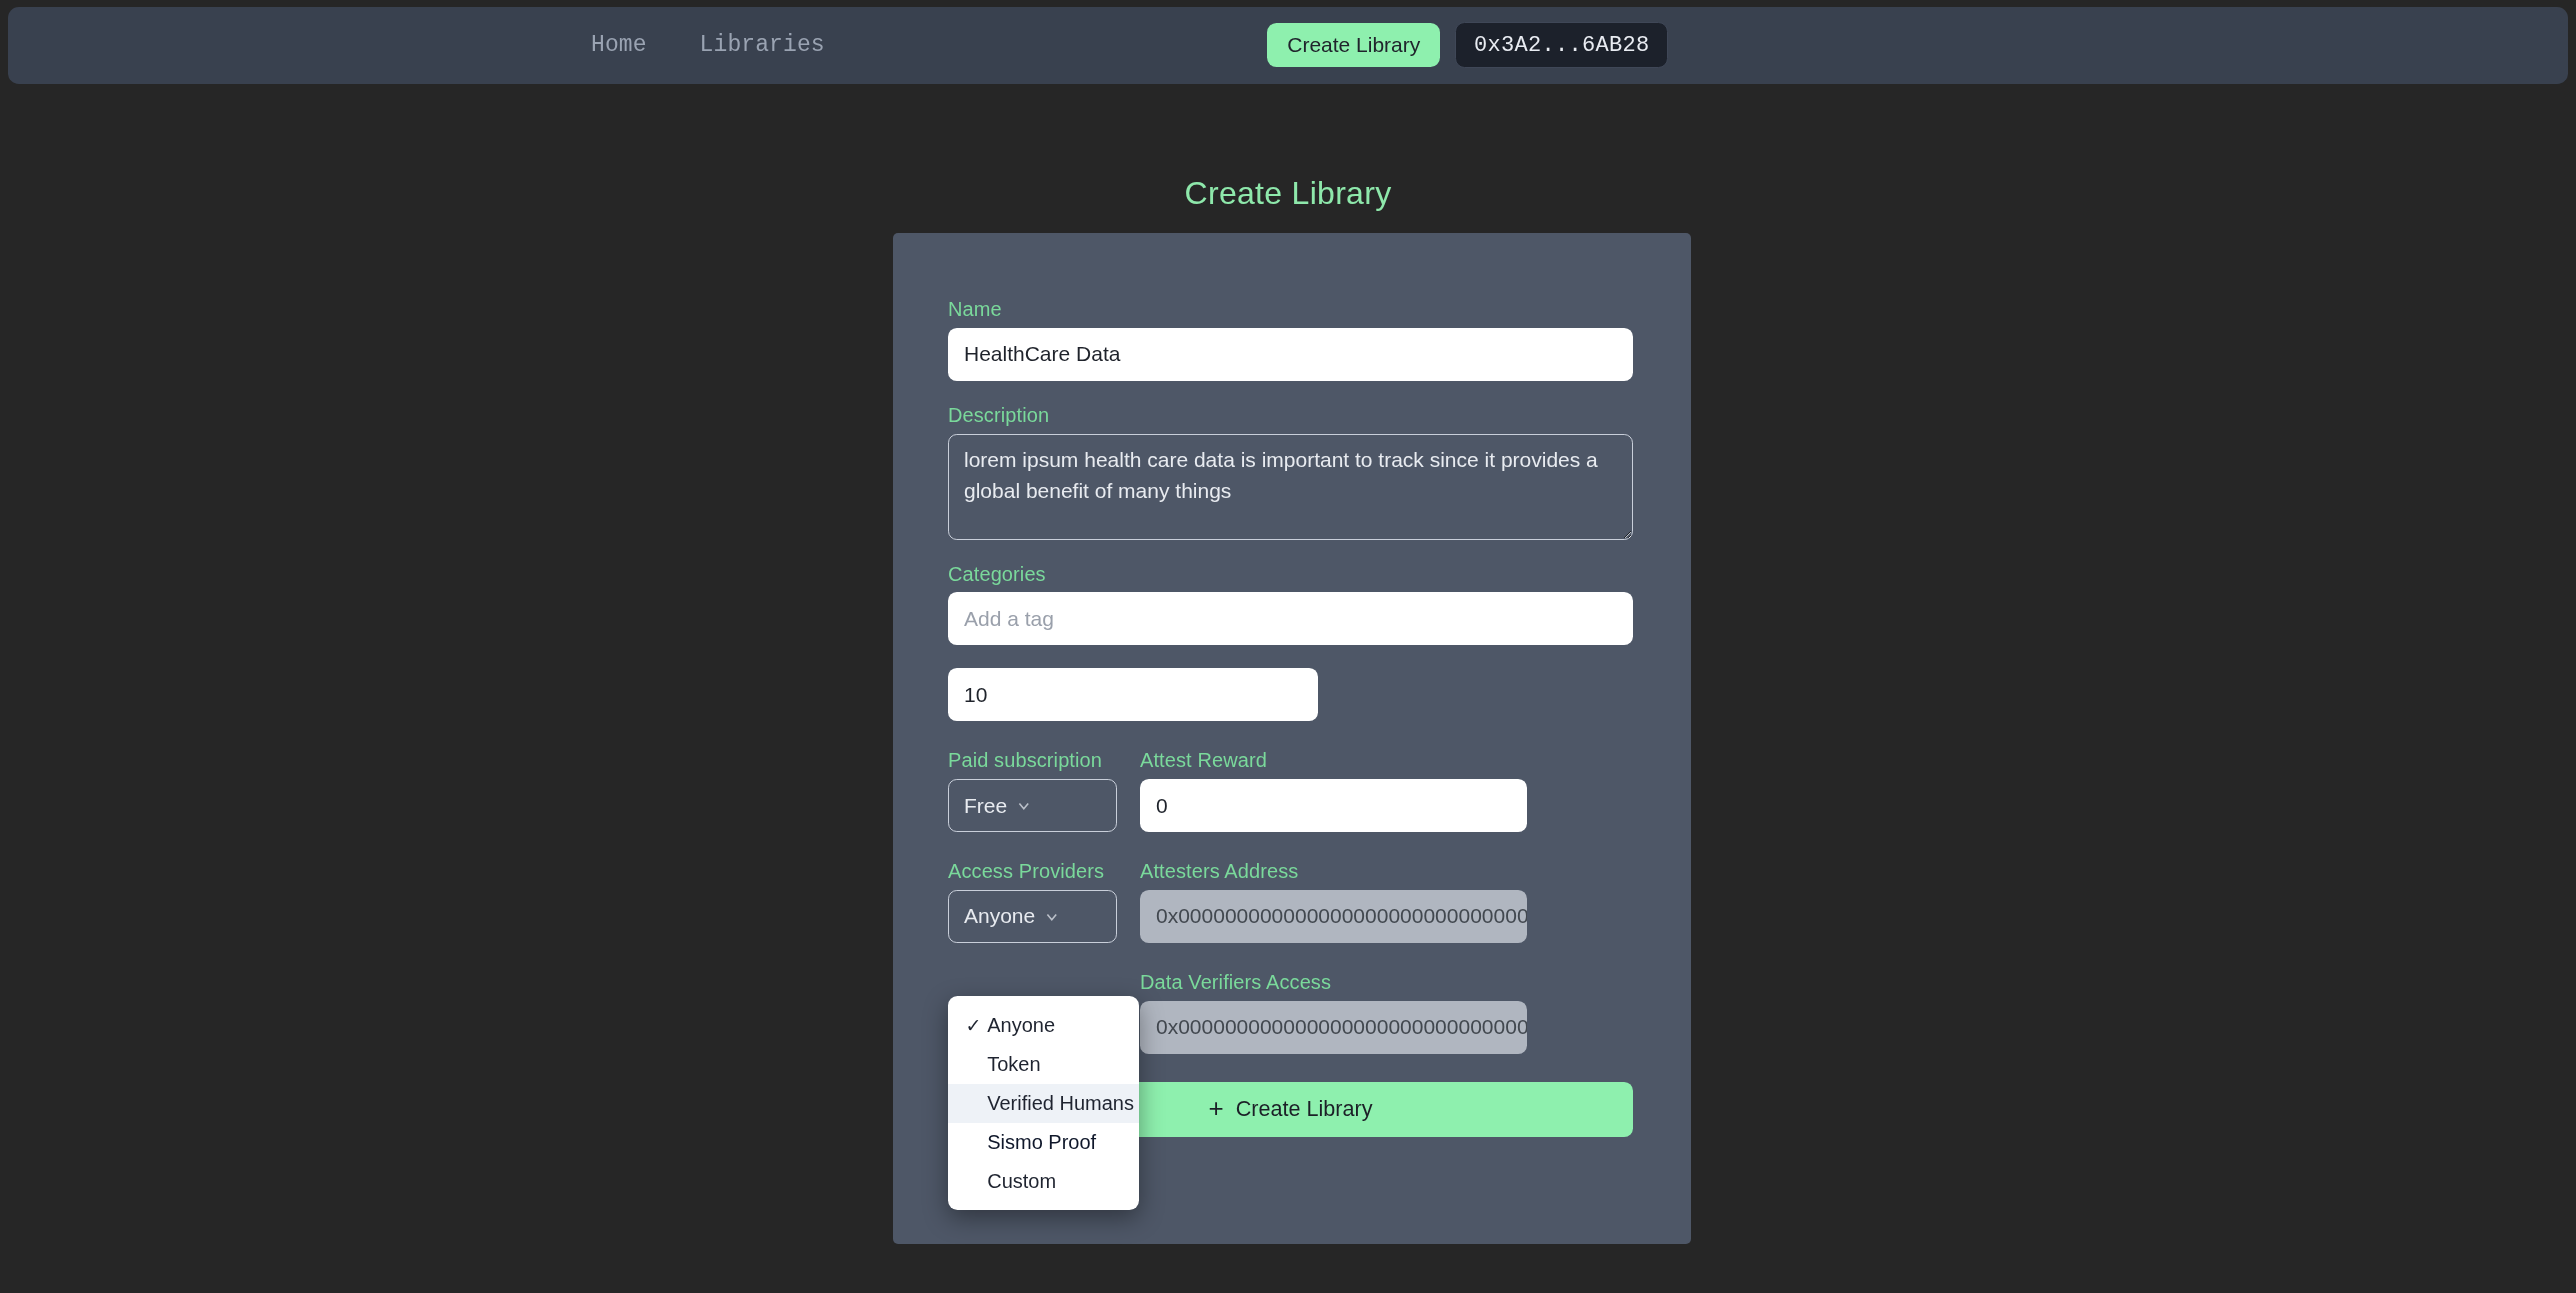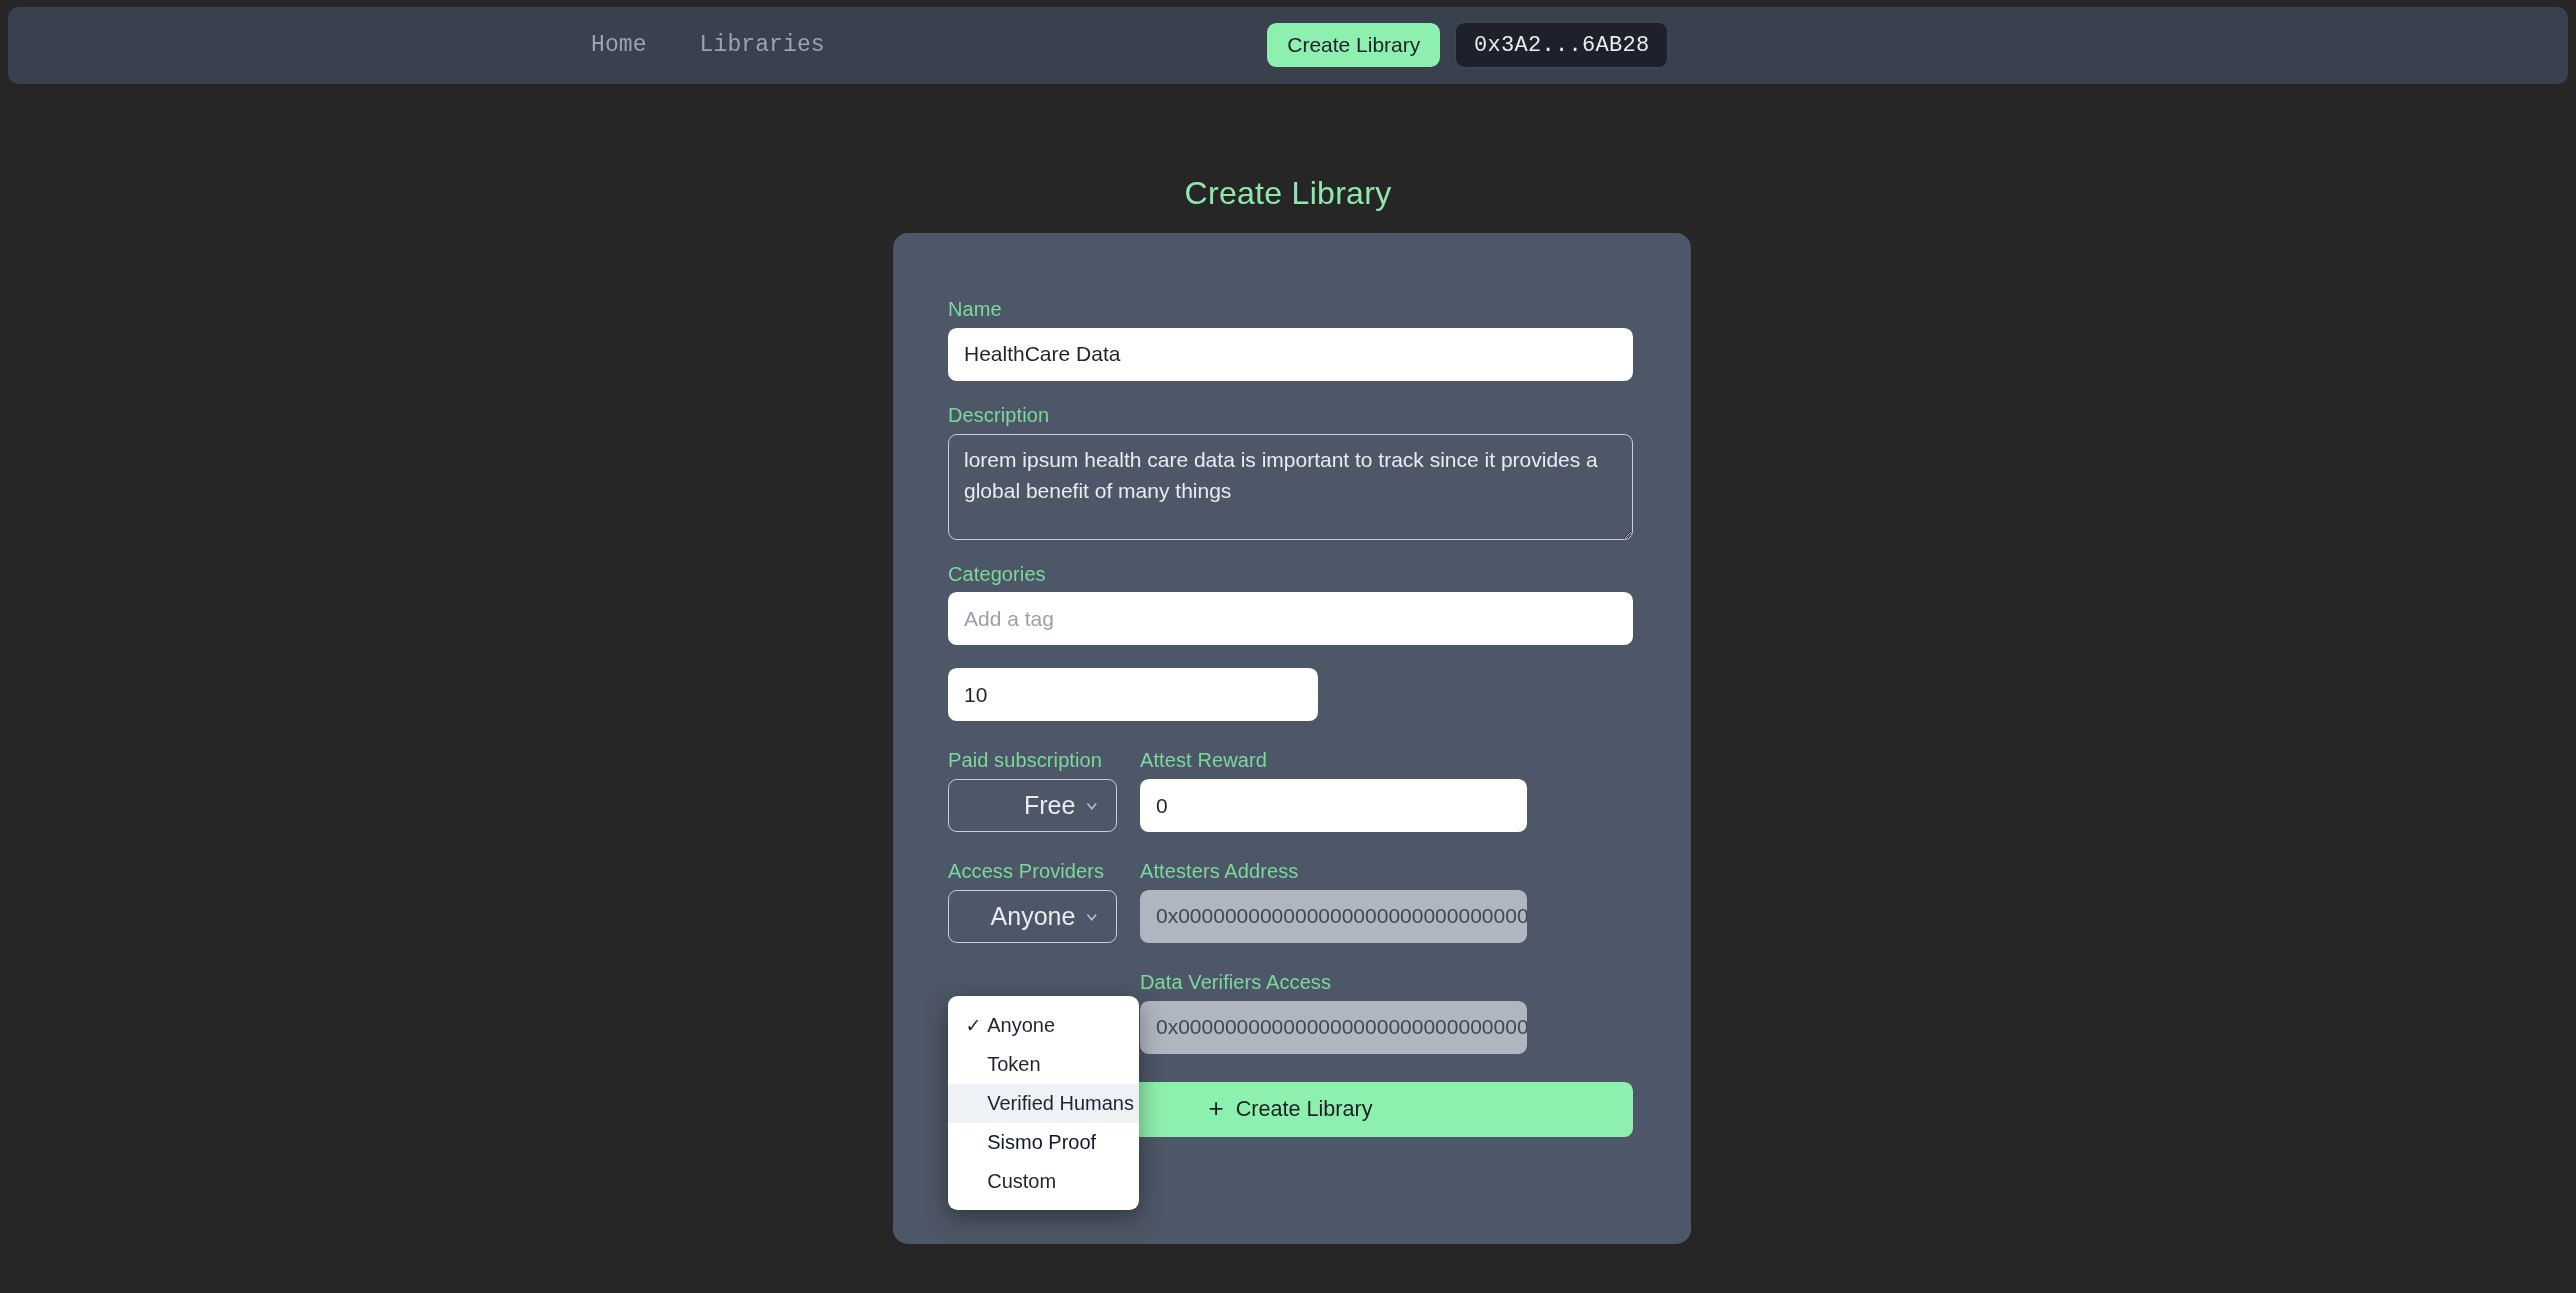--- a/index.html
+++ b/index.html
@@ -83,21 +83,21 @@
   }
 
   
   .card {
     position: absolute;
     top: 233px;
     left: 893px;
     width: 798px;
     height: 1011px;
     background: #4e5767;
-    border-radius: 15px;
+    border-radius: 5px;
   }
 
   .form {
     position: absolute;
     top: 65px;
     left: 55px;
     width: 685px;
   }
 
   .field { margin-bottom: 0; }
@@ -154,26 +154,26 @@
   .col-right { width: 387px; }
   .col-right-wide { width: 387px; }
 
   .select-dark {
     width: 100%;
     height: 53px;
     background: #4e5767;
     border: 1.4px solid #c9cfda;
     border-radius: 8.8px;
     color: #e8ebf0;
-    font-size: 25px;
+    font-size: 21px;
     font-family: "Liberation Sans", sans-serif;
     padding: 0 15px;
     display: flex;
     align-items: center;
-    justify-content: flex-end;
+    justify-content: flex-start;
     cursor: pointer;
     gap: 8px;
   }
   .chev {
     width: 17.6px; height: 17.6px;
     flex: none;
     opacity: 0.75;
   }
 
   .input-disabled {

